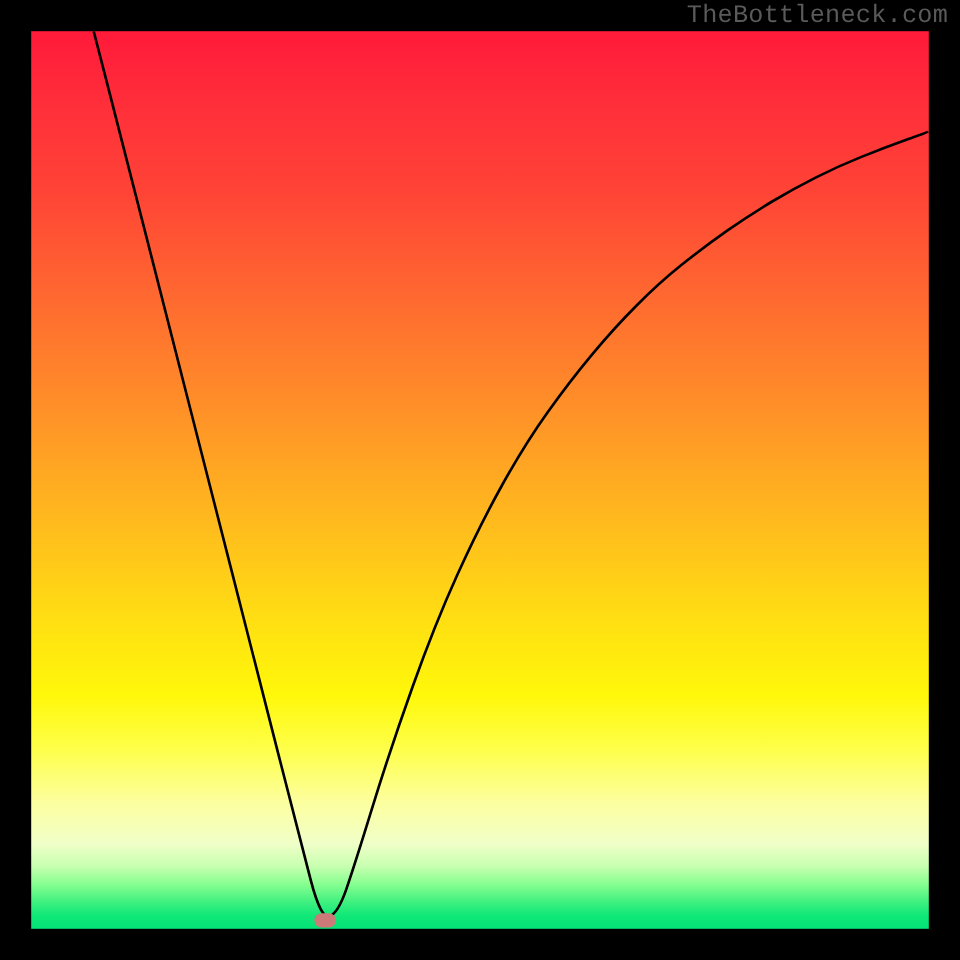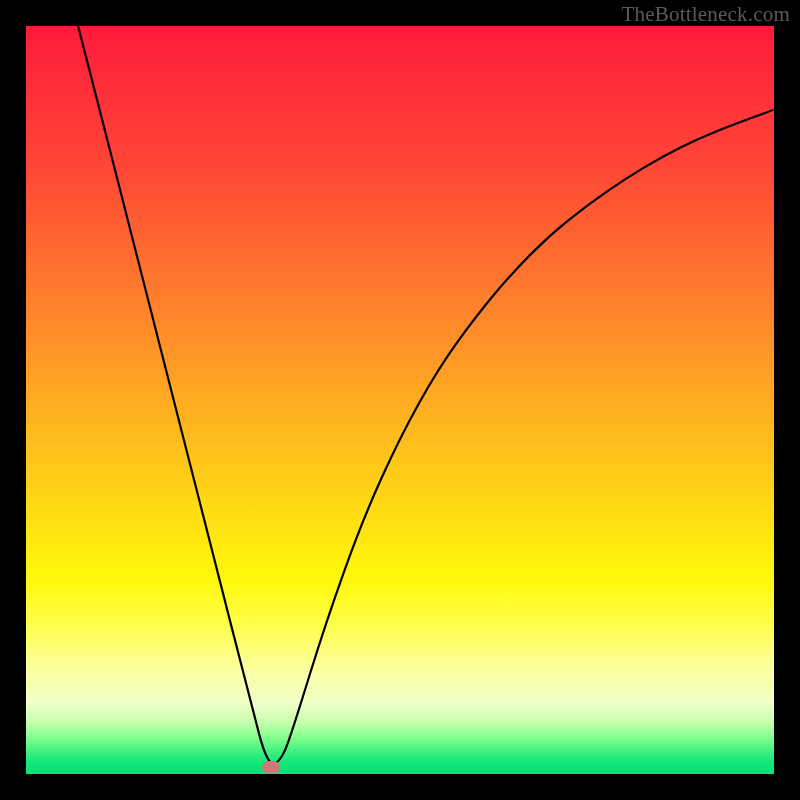--- a/index.html
+++ b/index.html
@@ -47,21 +47,21 @@
     width: 18px;
     height: 12px;
     border-radius: 6px;
     background: #cc7a78;
     transform: translate(-50%, -50%);
   }
   .watermark {
     position: absolute;
     top: 2px;
     right: 10px;
-    font-family: Liberation Serif, serif;
+    font-family: Liberation Mono, monospace;
     font-size: 21px;
     color: #5a5a5a;
     letter-spacing: 0.2px;
   }
 </style>
 </head>
 <body>
 
 <div class="frame">
   <div class="plot-area">

